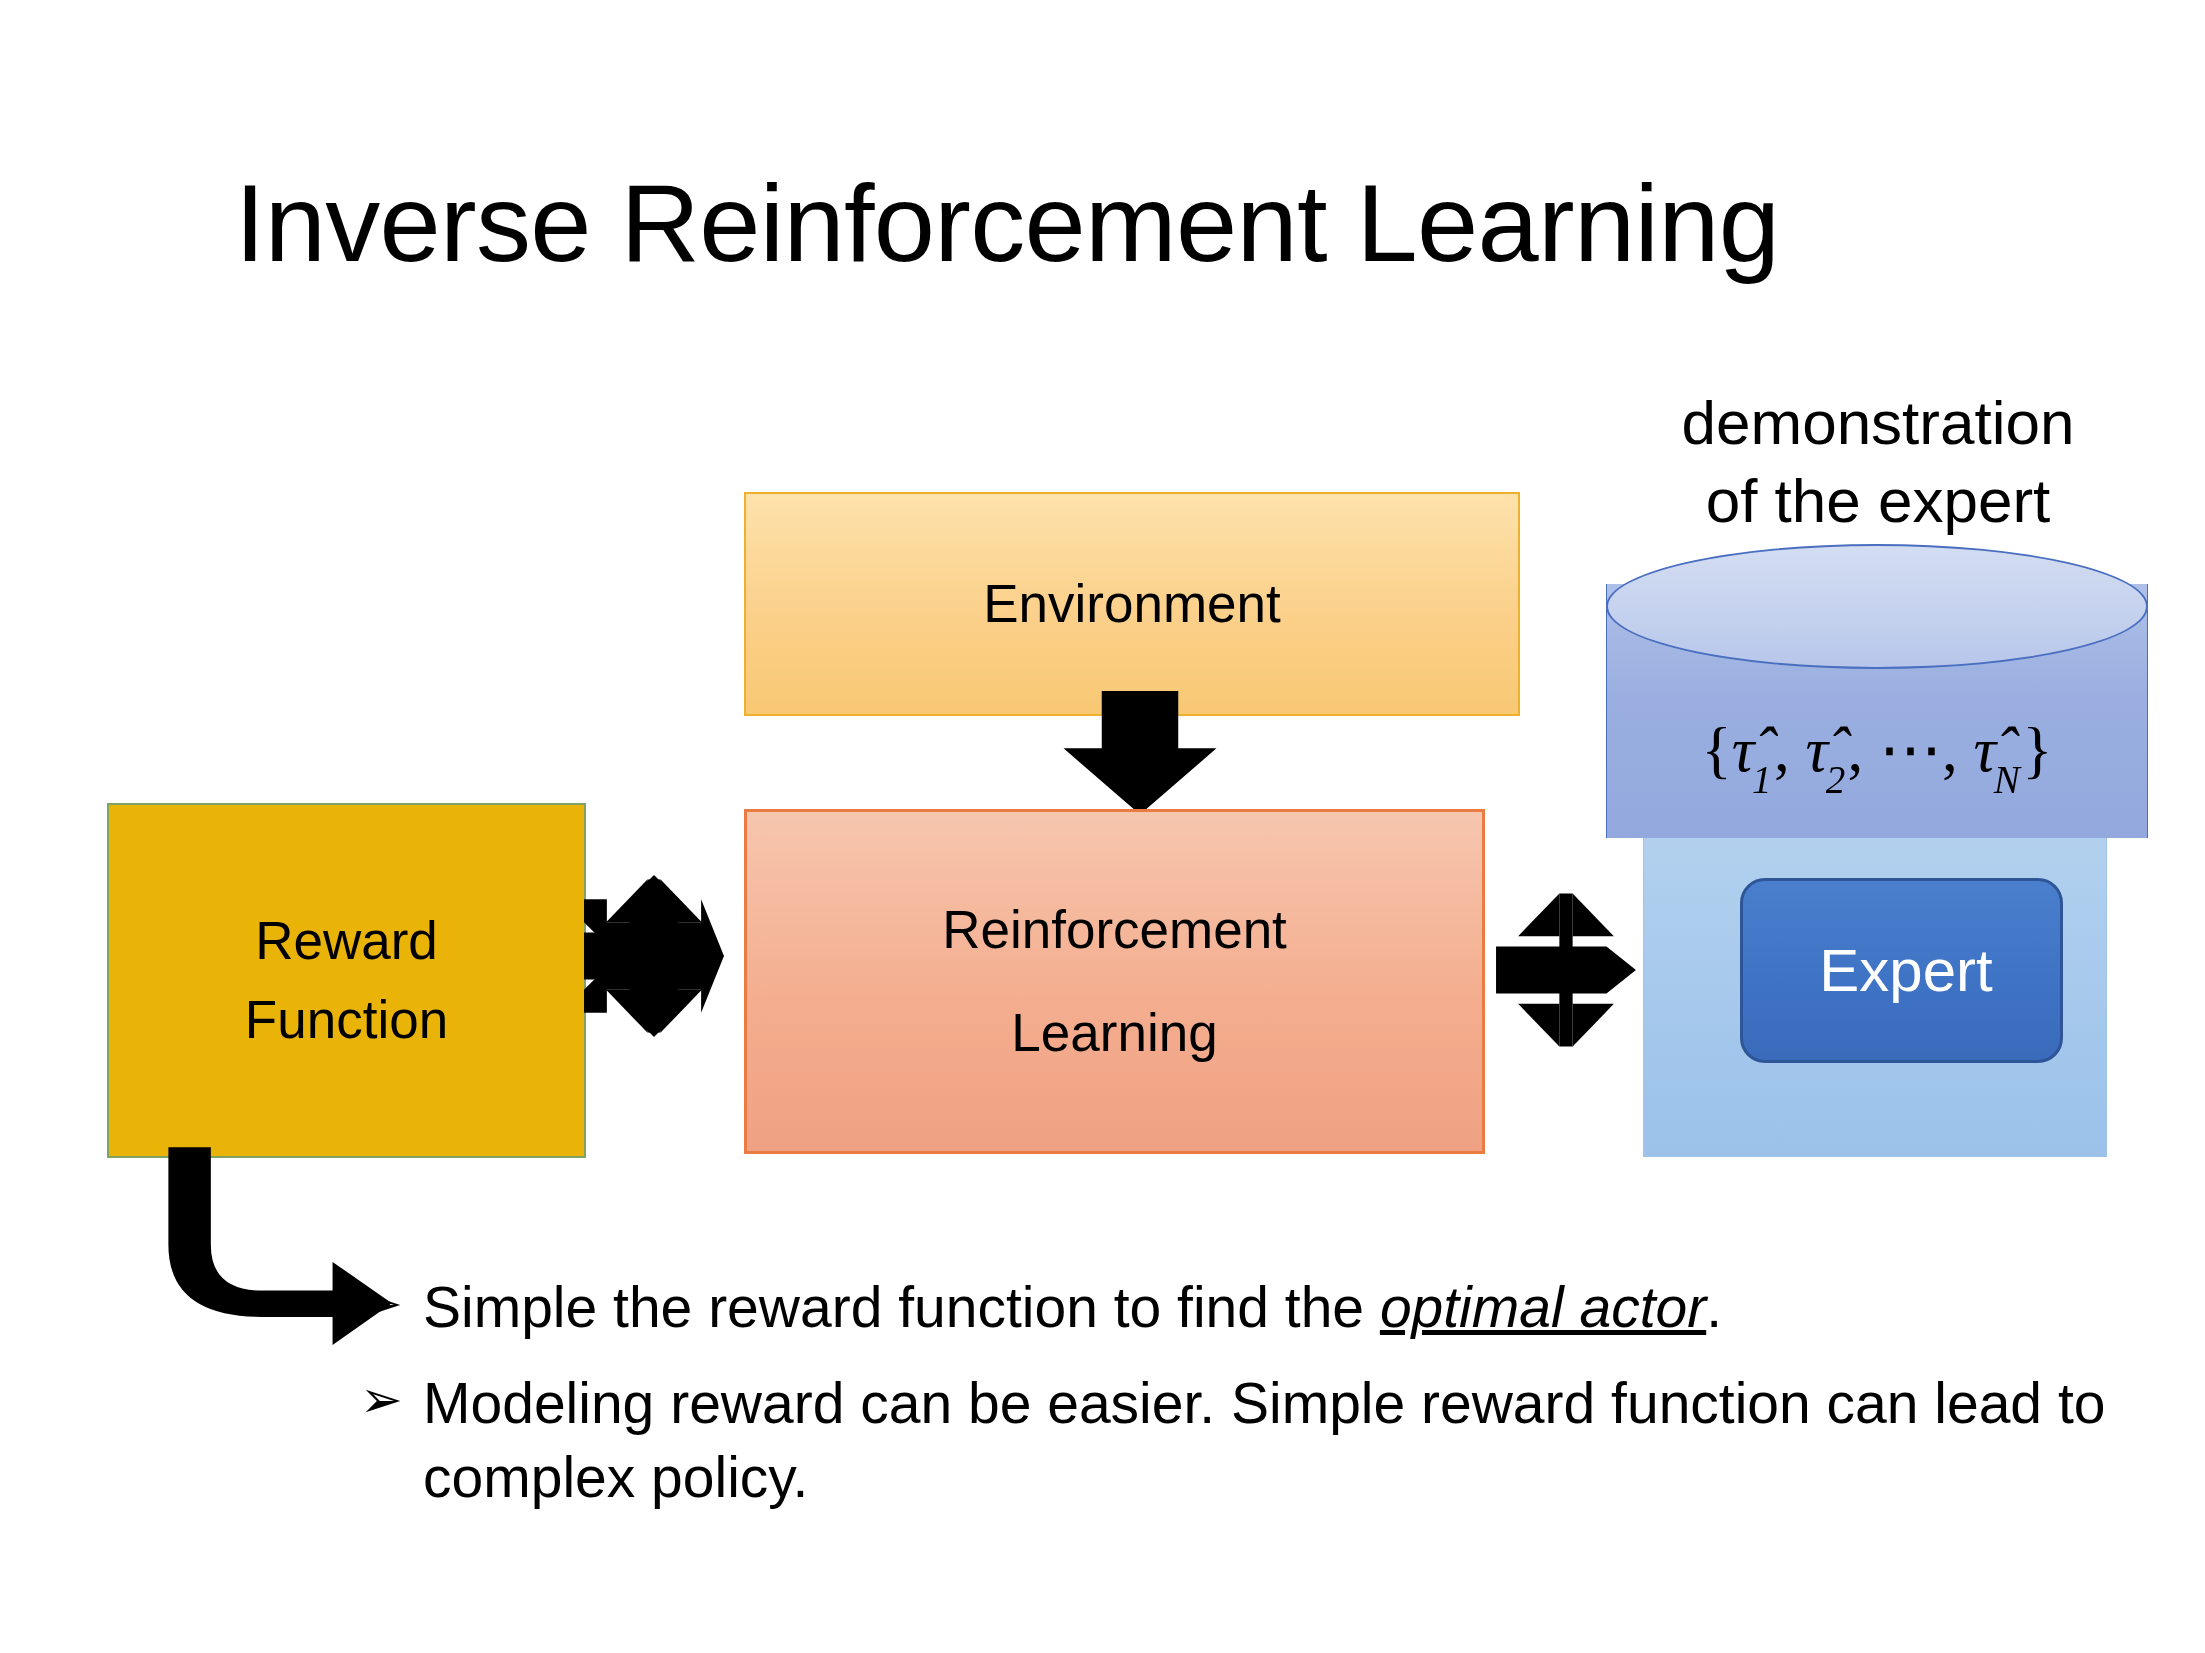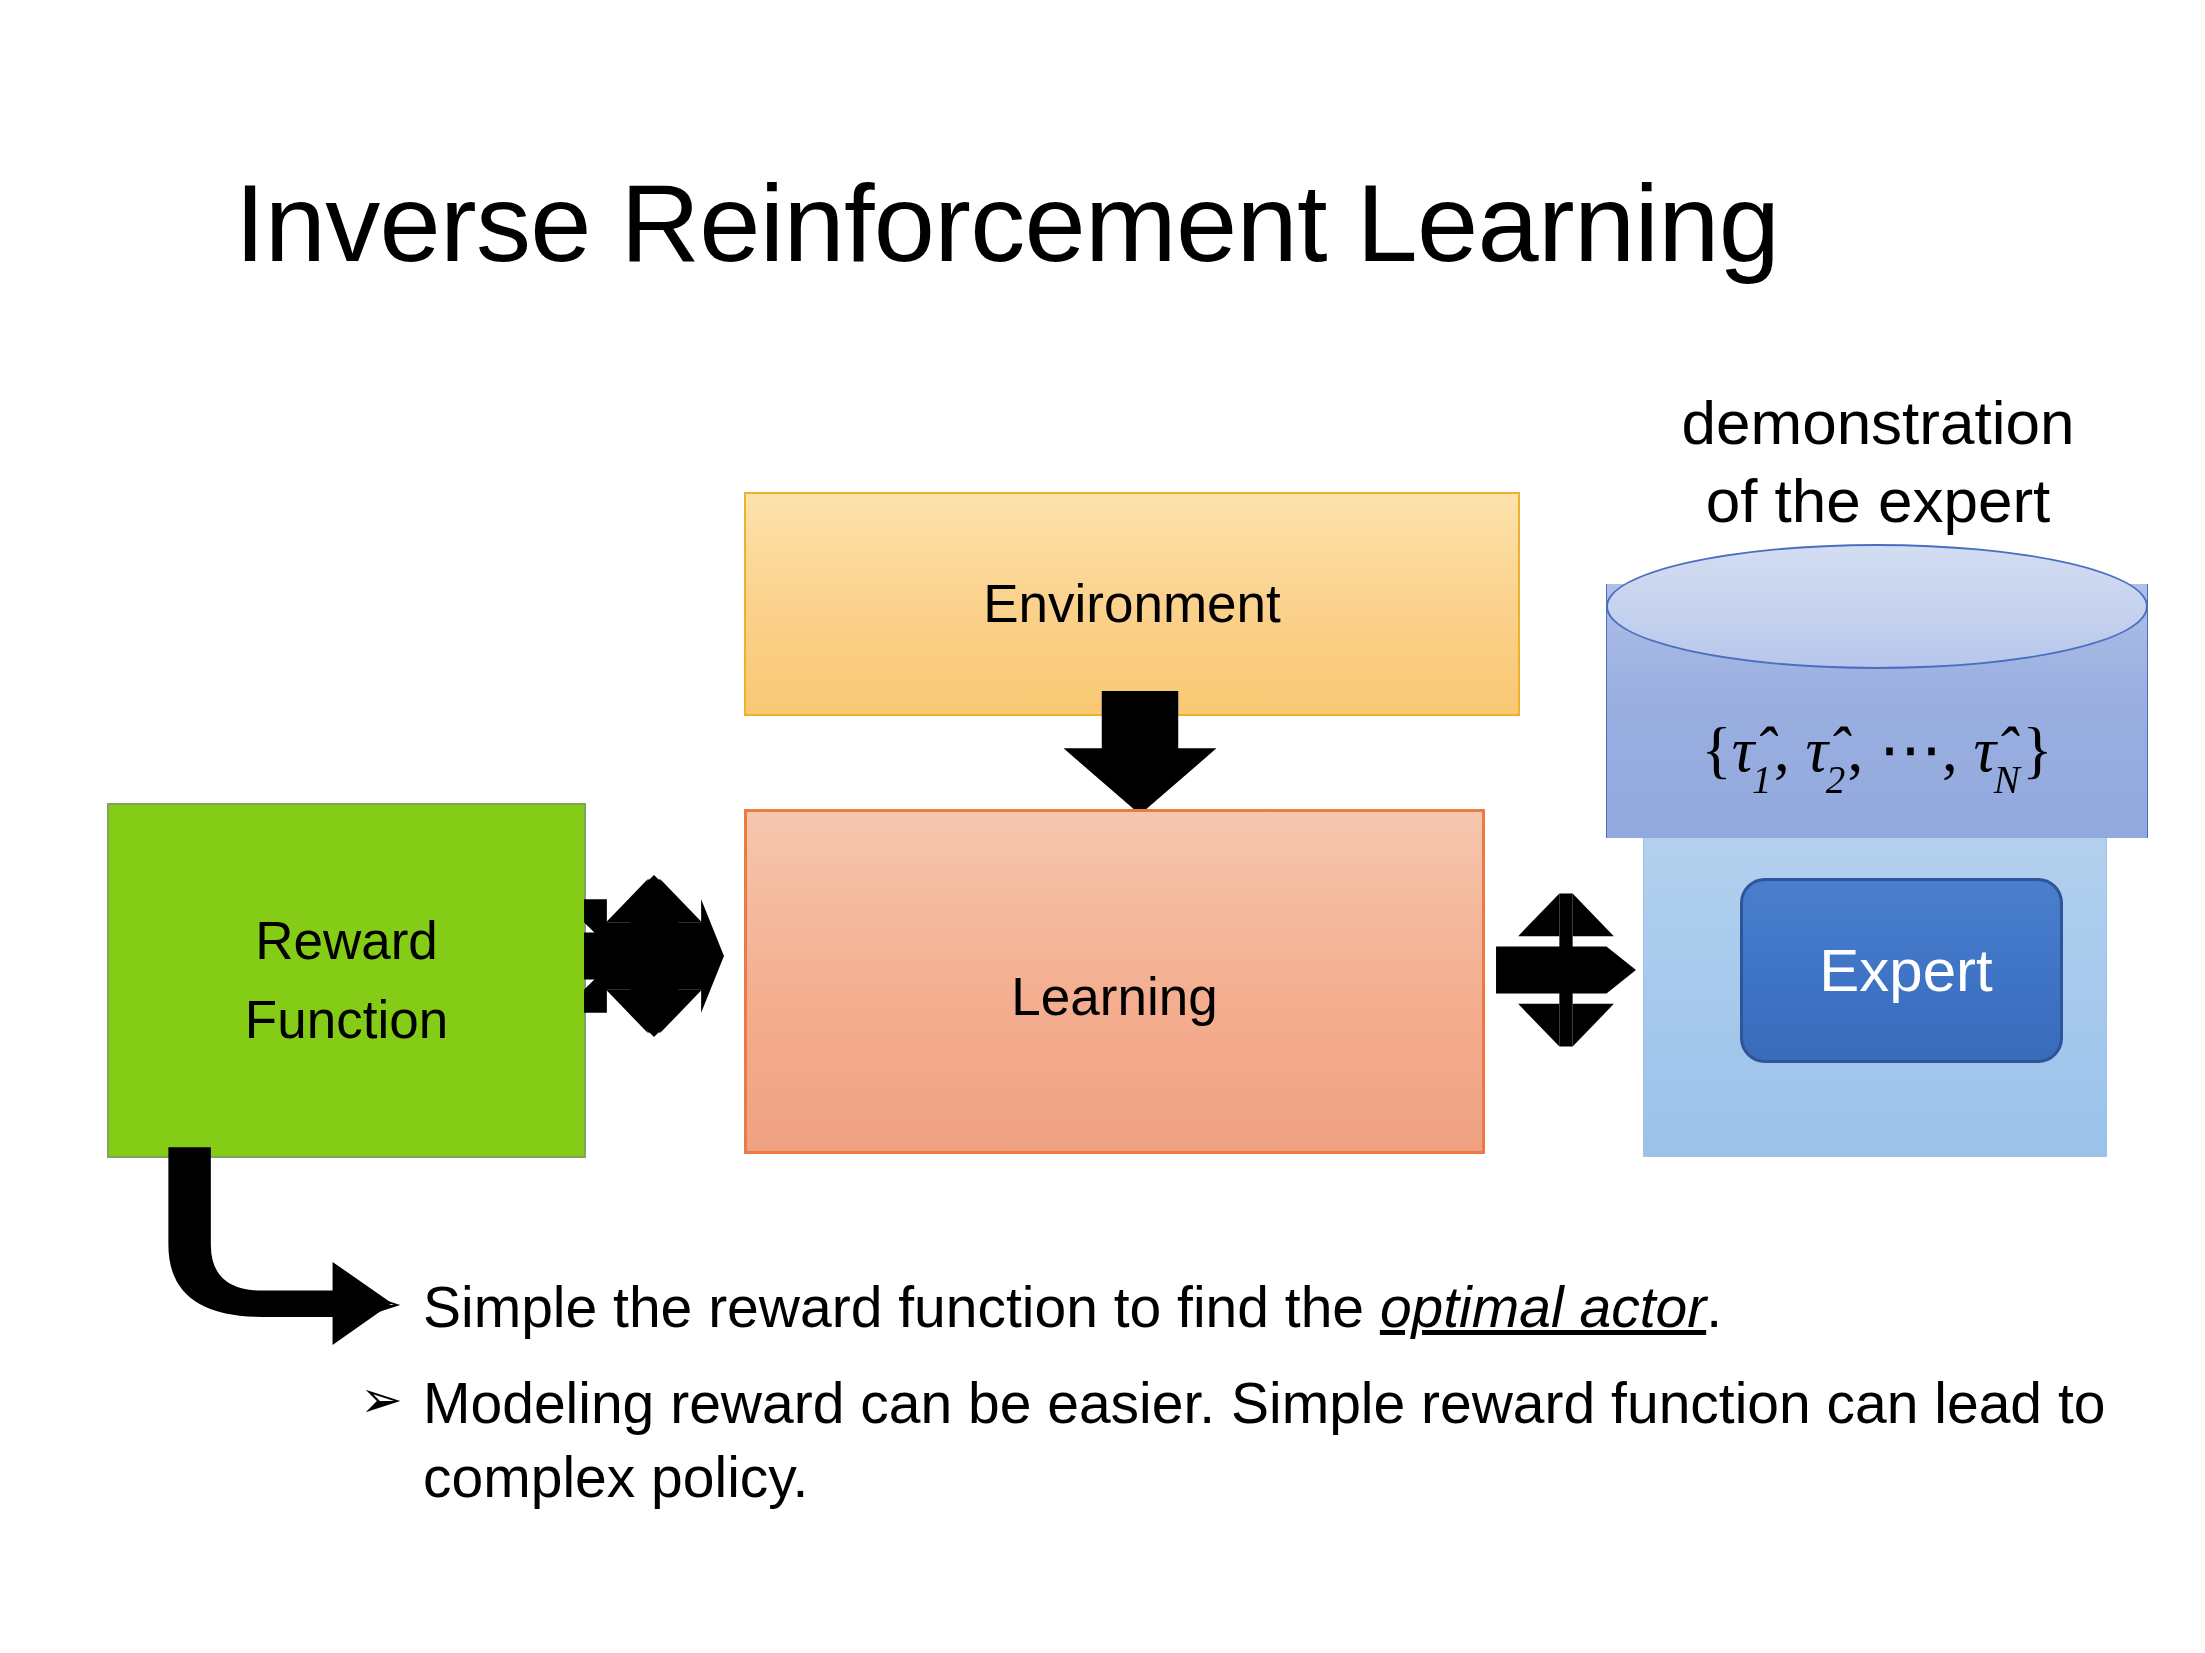--- a/index.html
+++ b/index.html
@@ -65,21 +65,21 @@
     border: 3.7px solid #E97B43;
     flex-direction: column;
   }
   #rl-box .line2 { margin-top: 31px; }
 
   #reward-box {
     left: 107px;
     top: 803px;
     width: 479px;
     height: 355px;
-    background: #84cc16;
+    background: #eab308;
     border: 2.2px solid #7FA363;
     flex-direction: column;
   }
   #reward-box .line2 { margin-top: 7.4px; }
 
   
   #expert-panel {
     position: absolute;
     left: 1643px;
     top: 792px;
@@ -239,20 +239,21 @@
     <g fill="#000000">
       <polygon points="86,6 86,78 40,78 0,78 0,142 40,142 86,142 86,214 104,214 104,142 150,142 190,110 150,78 104,78 104,6"></polygon>
       <polygon points="86,6 30,64 86,64"></polygon>
       <polygon points="104,6 160,64 104,64"></polygon>
       <polygon points="86,214 30,156 86,156"></polygon>
       <polygon points="104,214 160,156 104,156"></polygon>
     </g>
   </svg>
 
   <div id="rl-box" class="flow-box">
+    <span>Reinforcement</span>
     <span class="line2">Learning</span>
   </div>
 
   <svg id="arrow-right-quad" class="arrow-svg" width="140" height="162" viewBox="0 0 190 220">
     <g fill="#000000">
       <polygon points="86,6 86,78 40,78 0,78 0,142 40,142 86,142 86,214 104,214 104,142 150,142 190,110 150,78 104,78 104,6"></polygon>
       <polygon points="86,6 30,64 86,64"></polygon>
       <polygon points="104,6 160,64 104,64"></polygon>
       <polygon points="86,214 30,156 86,156"></polygon>
       <polygon points="104,214 160,156 104,156"></polygon>

